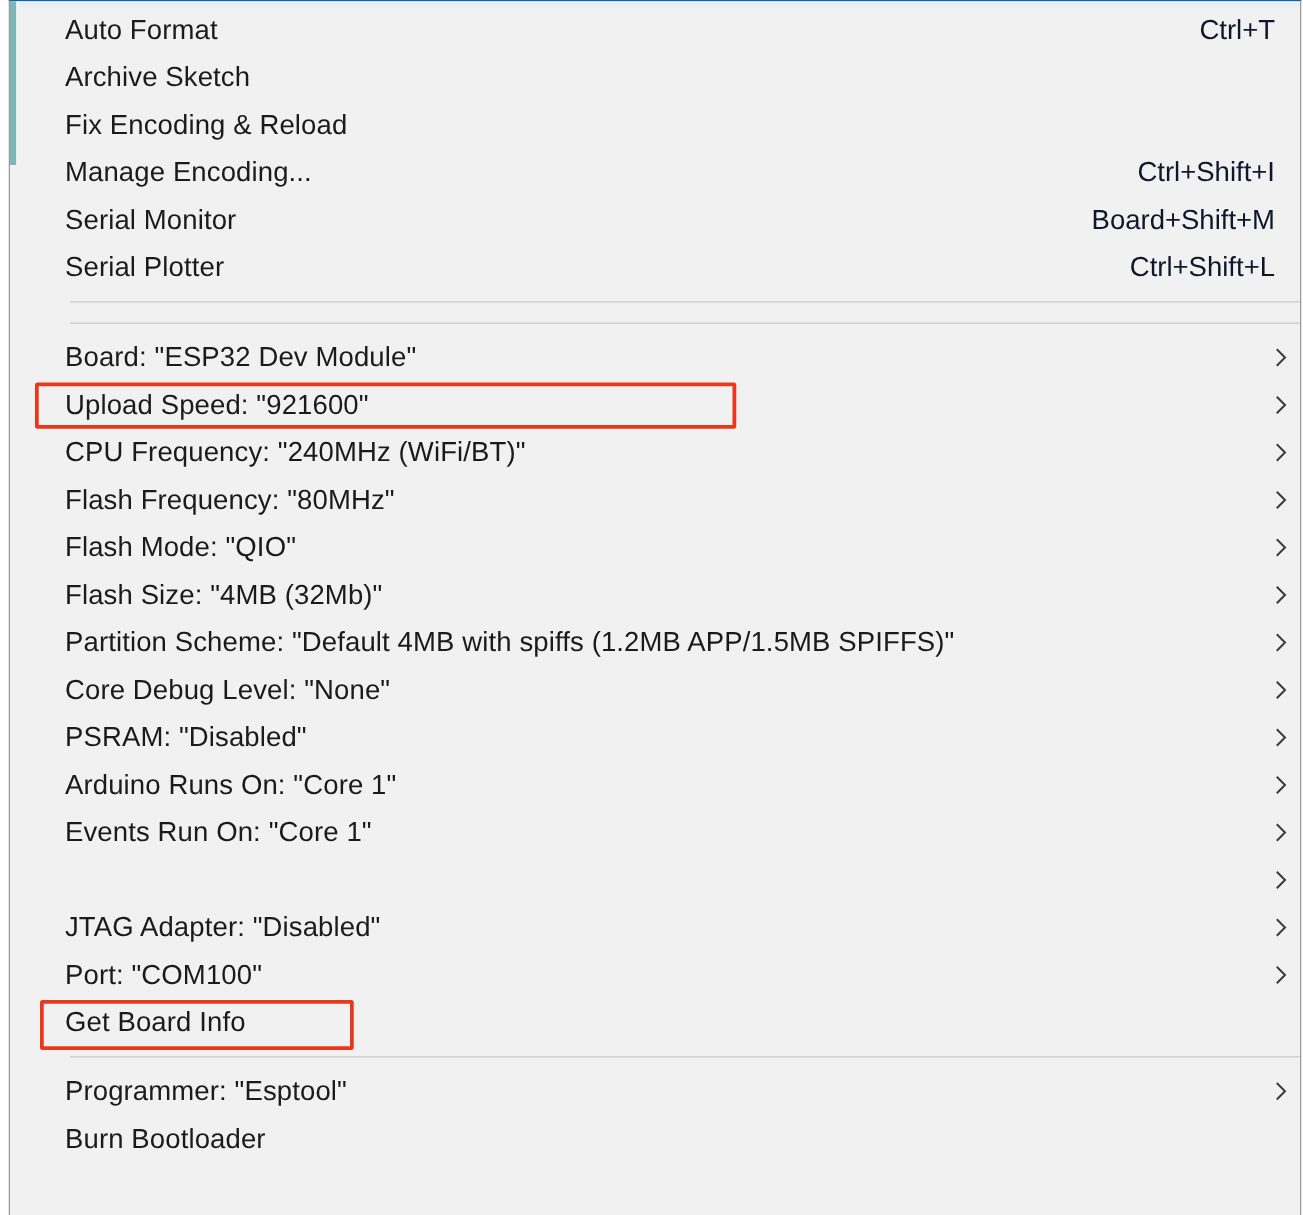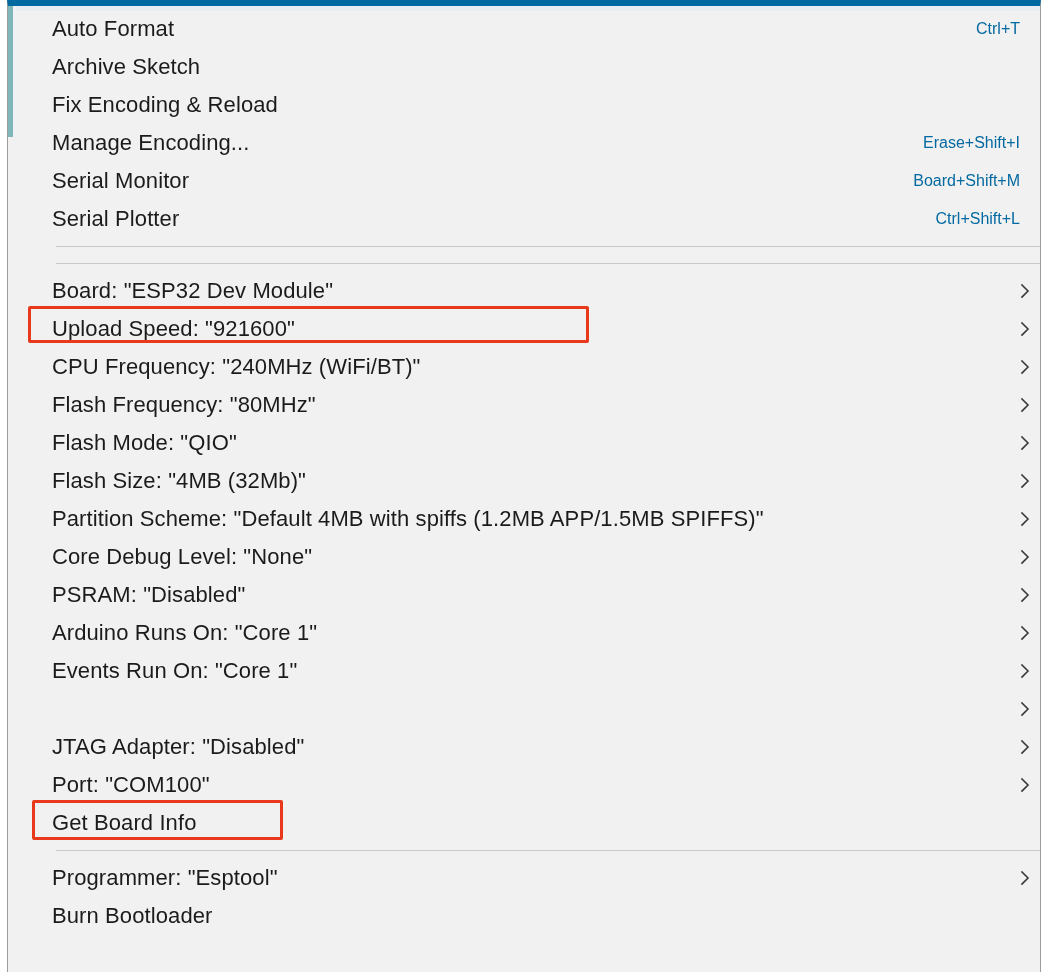--- a/index.html
+++ b/index.html
@@ -22,21 +22,21 @@
   
   .menu-panel {
     position: absolute;
     left: 7px;
     top: 0px;
     width: 1034px;
     height: 972px;
     background: #f1f1f1;
     border-left: 1px solid #9c9c9c;
     border-right: 1px solid #9c9c9c;
-    border-top: 6px solid #0369a1;
+    border-top: 1px solid #0369a1;
     box-sizing: border-box;
     overflow: hidden;
   }
 
   
   .accent-strip {
     position: absolute;
     left: 0px;
     top: 0px;
     width: 5px;
@@ -82,22 +82,22 @@
   .menu-item .label {
     font-size: 22px;
     color: #1b1b1b;
     line-height: 1;
     letter-spacing: 0.1px;
     white-space: nowrap;
   }
   .menu-item .accel {
     position: absolute;
     right: 22px;
-    font-size: 16px;
-    color: #0369a1;
+    font-size: 22px;
+    color: #0f172a;
     line-height: 1;
     white-space: nowrap;
   }
   .menu-item .chev {
     position: absolute;
     right: 8px;
     width: 18px;
     height: 18px;
     display: flex;
     align-items: center;
@@ -162,21 +162,21 @@
           <span class="accel">Ctrl+T</span>
         </div>
         <div class="menu-item">
           <span class="label">Archive Sketch</span>
         </div>
         <div class="menu-item">
           <span class="label">Fix Encoding &amp; Reload</span>
         </div>
         <div class="menu-item">
           <span class="label">Manage Encoding...</span>
-          <span class="accel">Erase+Shift+I</span>
+          <span class="accel">Ctrl+Shift+I</span>
         </div>
         <div class="menu-item">
           <span class="label">Serial Monitor</span>
           <span class="accel">Board+Shift+M</span>
         </div>
         <div class="menu-item">
           <span class="label">Serial Plotter</span>
           <span class="accel">Ctrl+Shift+L</span>
         </div>
         <div class="menu-sep-wrap">

